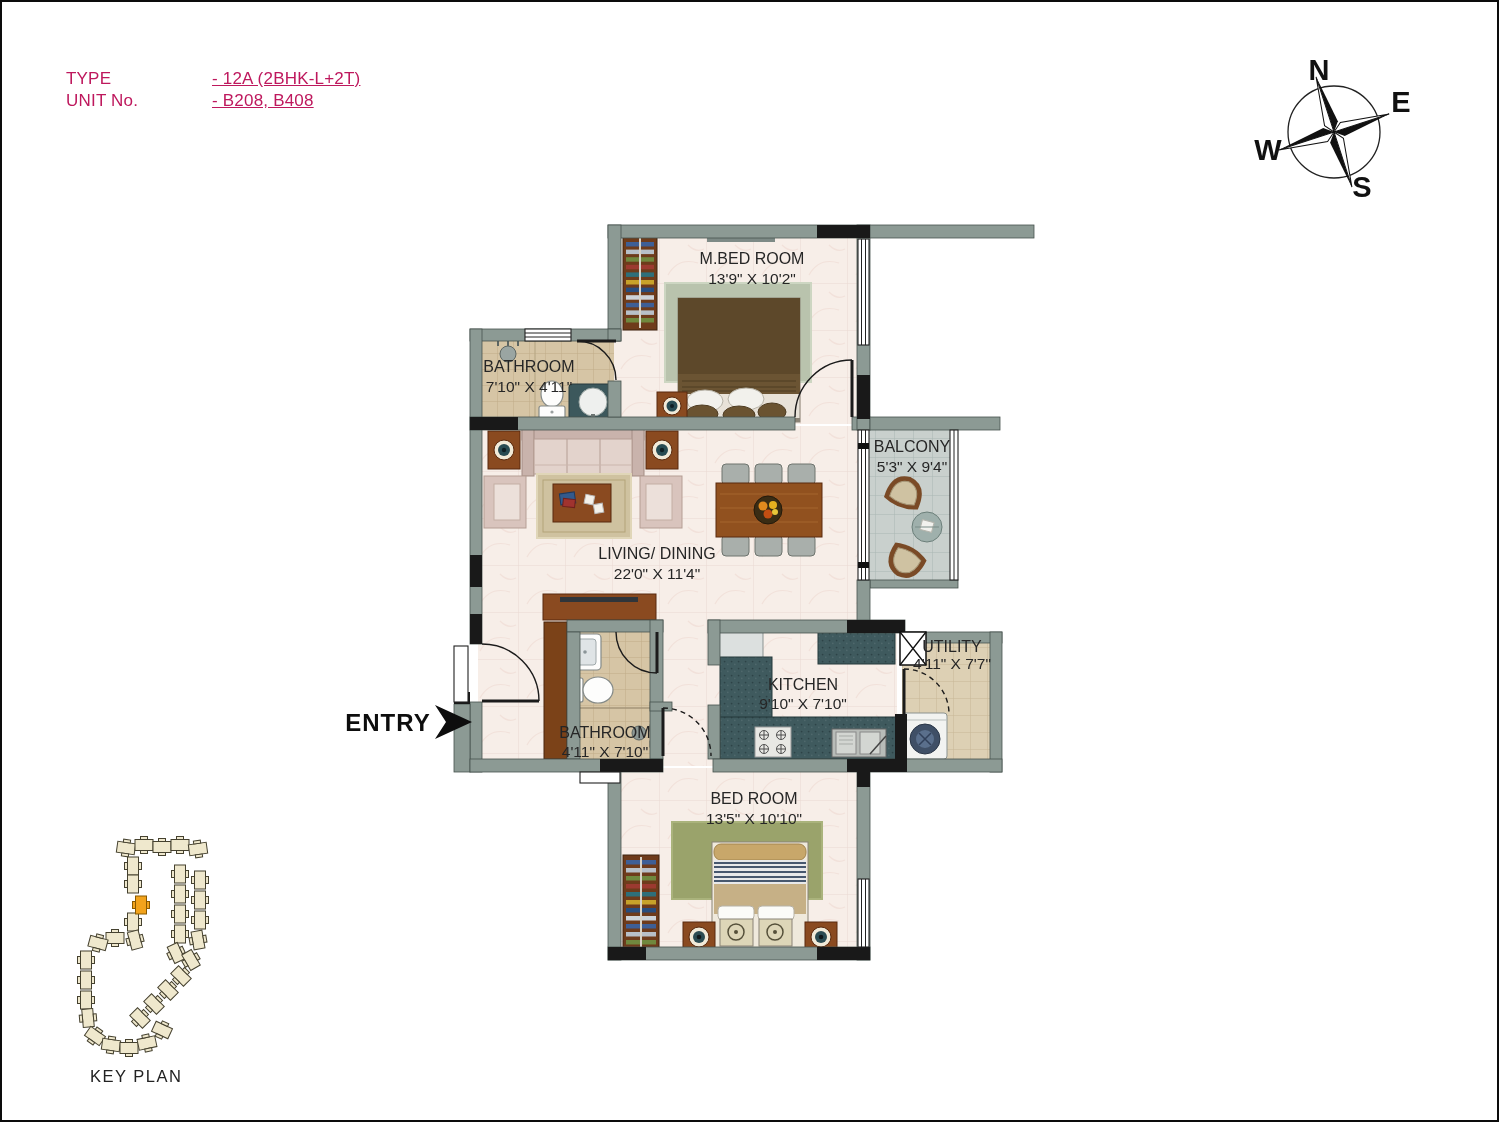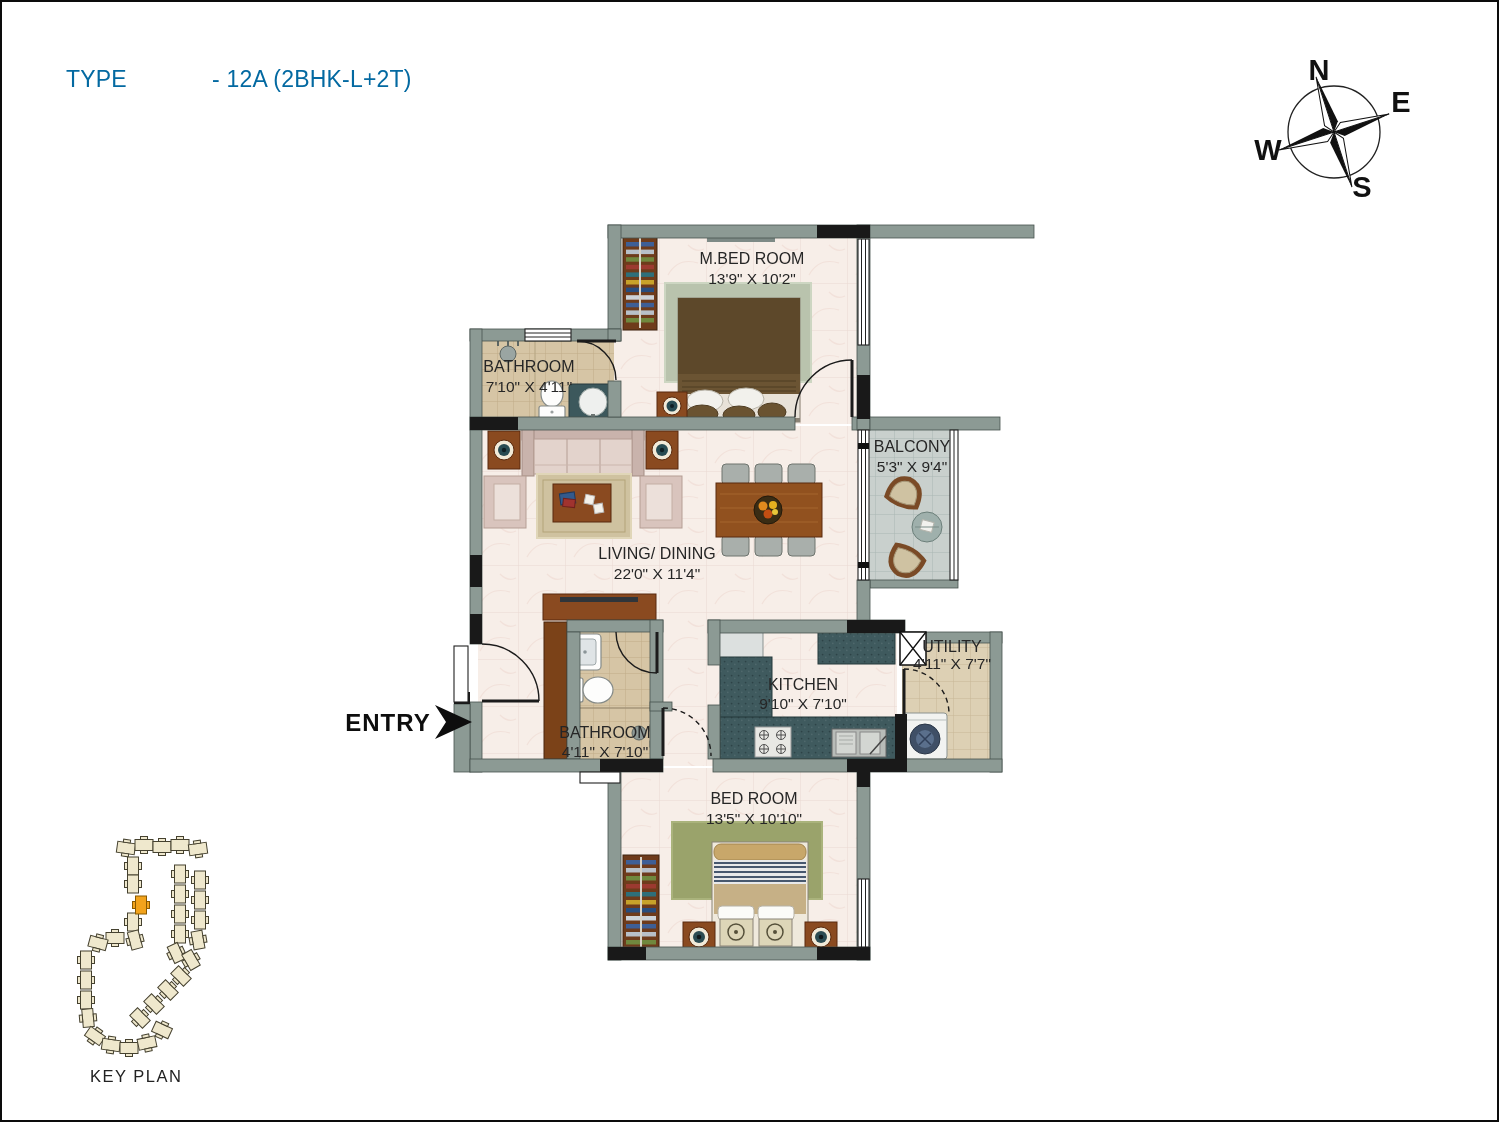--- a/index.html
+++ b/index.html
@@ -1,24 +1,24 @@
 <!DOCTYPE html>
 <html><head>
 <meta charset="utf-8">
 <style>
   html,body{margin:0;padding:0;background:#fff;}
   .canvas{
     position:relative;width:1499px;height:1122px;background:#ffffff;
     box-sizing:border-box;border:2px solid #0c0c0c;overflow:hidden;
     font-family:"Liberation Sans", sans-serif;
   }
-  .planinfo{position:absolute;left:64px;top:66px;color:#0369a1;font-size:23px;line-height:22px;letter-spacing:.2px;}
+  .planinfo{position:absolute;left:64px;top:66px;color:#be185d;font-size:17px;line-height:22px;letter-spacing:.2px;}
   .planinfo .row{display:flex;}
   .planinfo .lbl{display:inline-block;width:146px;}
-  .planinfo .val{display:inline-block;}
+  .planinfo .val{display:inline-block;text-decoration:underline;}
   svg{position:absolute;left:0;top:0;}
   svg text{font-family:"Liberation Sans", sans-serif;}
   .rl{font-size:16px;fill:#262626;}
   .rd{font-size:15.5px;fill:#262626;}
   .entrytxt{font-size:24px;font-weight:bold;fill:#0d0d0d;letter-spacing:1px;}
   .cl{font-size:29px;font-weight:bold;fill:#111;}
   .kp{font-size:16.5px;fill:#222;letter-spacing:1.5px;}
   .wall{fill:#8c9a94;stroke:#47534e;stroke-width:.8;}
   .blk{fill:#191919;}
   .win{fill:#ffffff;stroke:#222;stroke-width:1.1;}
@@ -32,20 +32,24 @@
 </style>
 </head>
 <body>
 
 <div class="canvas">
 
   <div class="planinfo">
     <div class="row">
       <span class="lbl">TYPE</span>
       <span class="val">- 12A (2BHK-L+2T)</span>
+    </div>
+    <div class="row">
+      <span class="lbl">UNIT No.</span>
+      <span class="val">- B208, B408</span>
     </div>
   </div>
 
   <svg width="1499" height="1122" viewBox="0 0 1499 1122">
     <defs>
       <pattern id="pCream" width="47" height="47" patternUnits="userSpaceOnUse">
         <rect width="47" height="47" fill="#f7eee8"></rect>
         <path d="M47,0 V47 M0,47 H47" stroke="#ead9d2" stroke-width="1" fill="none"></path>
         <path d="M8,38 Q18,20 38,26 M28,8 Q36,16 44,12" stroke="#f2e1da" stroke-width="1.2" fill="none"></path>
       </pattern>

